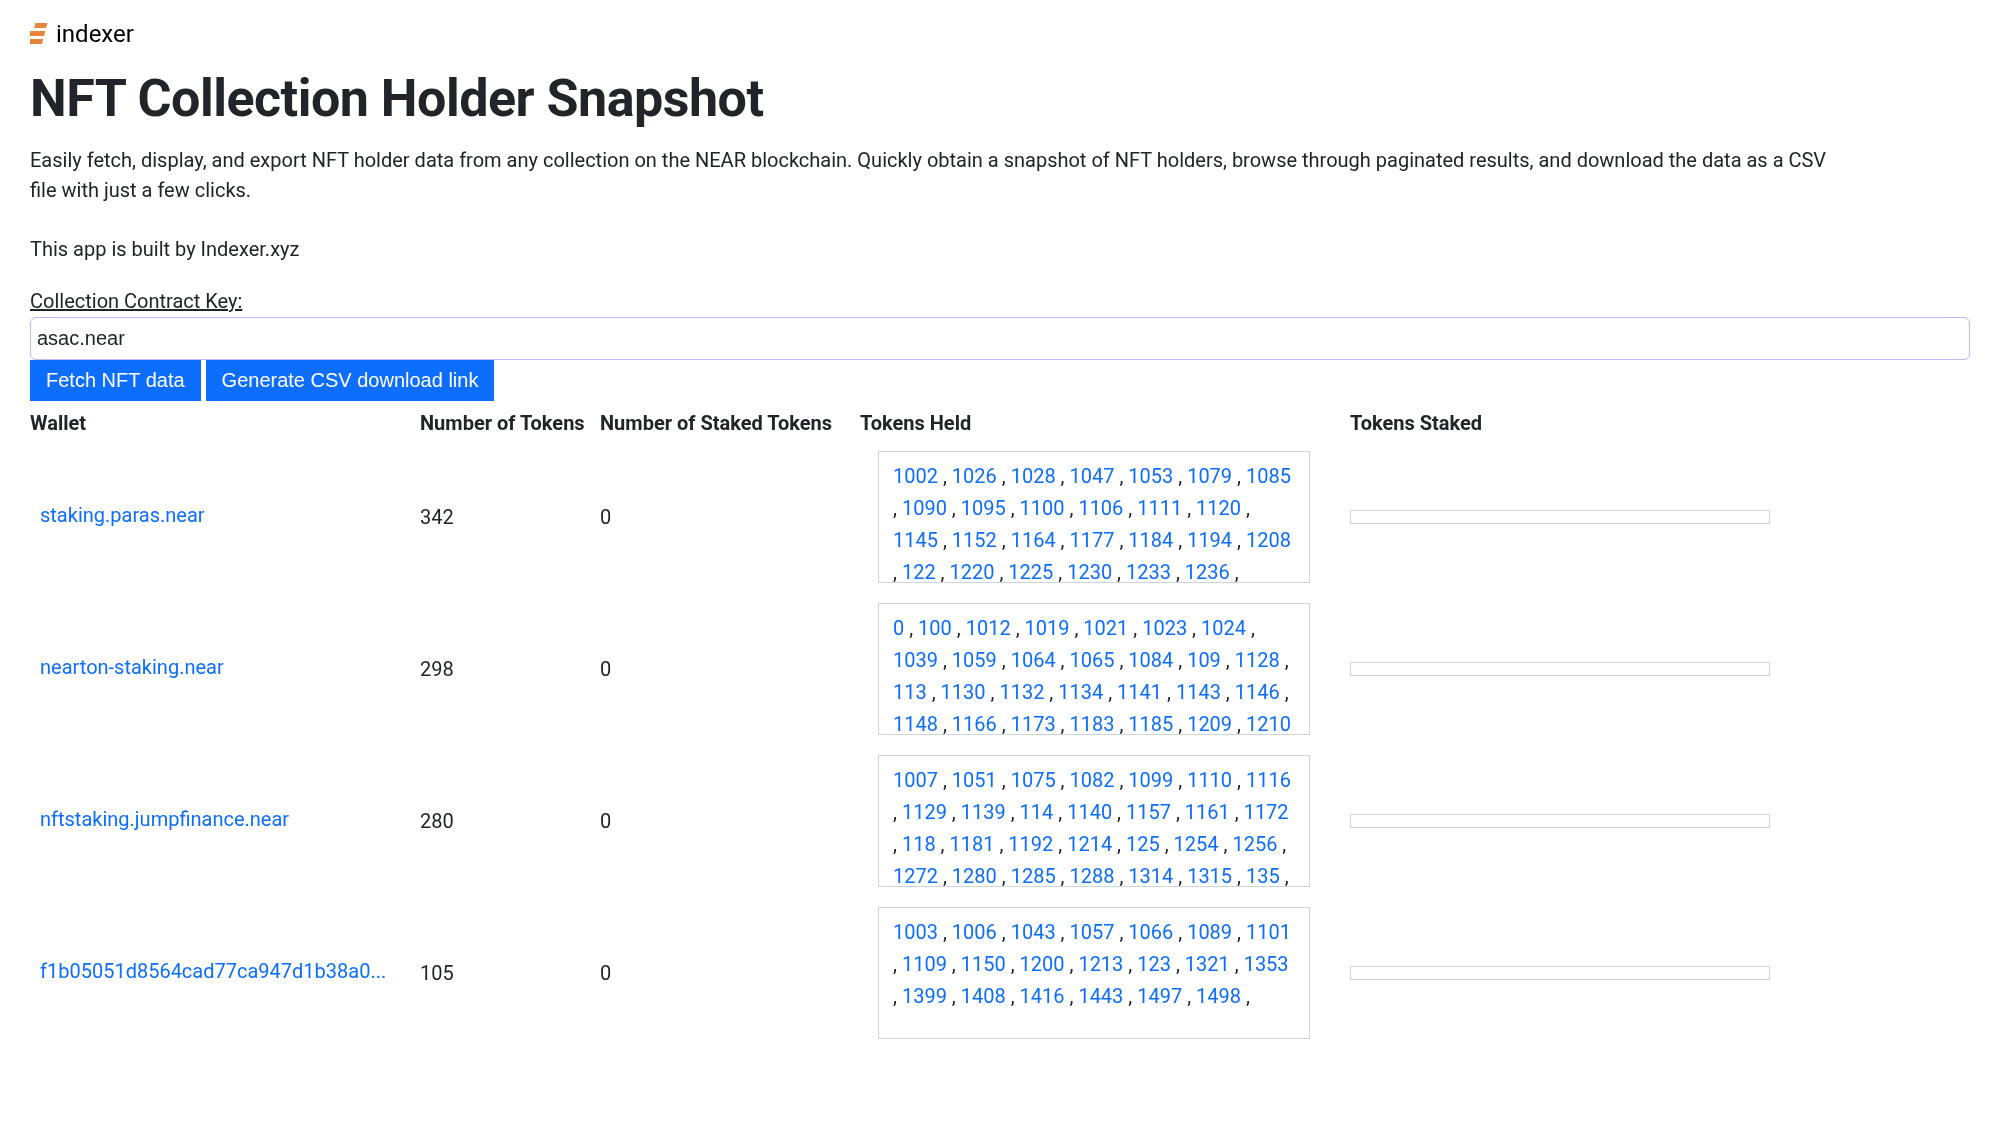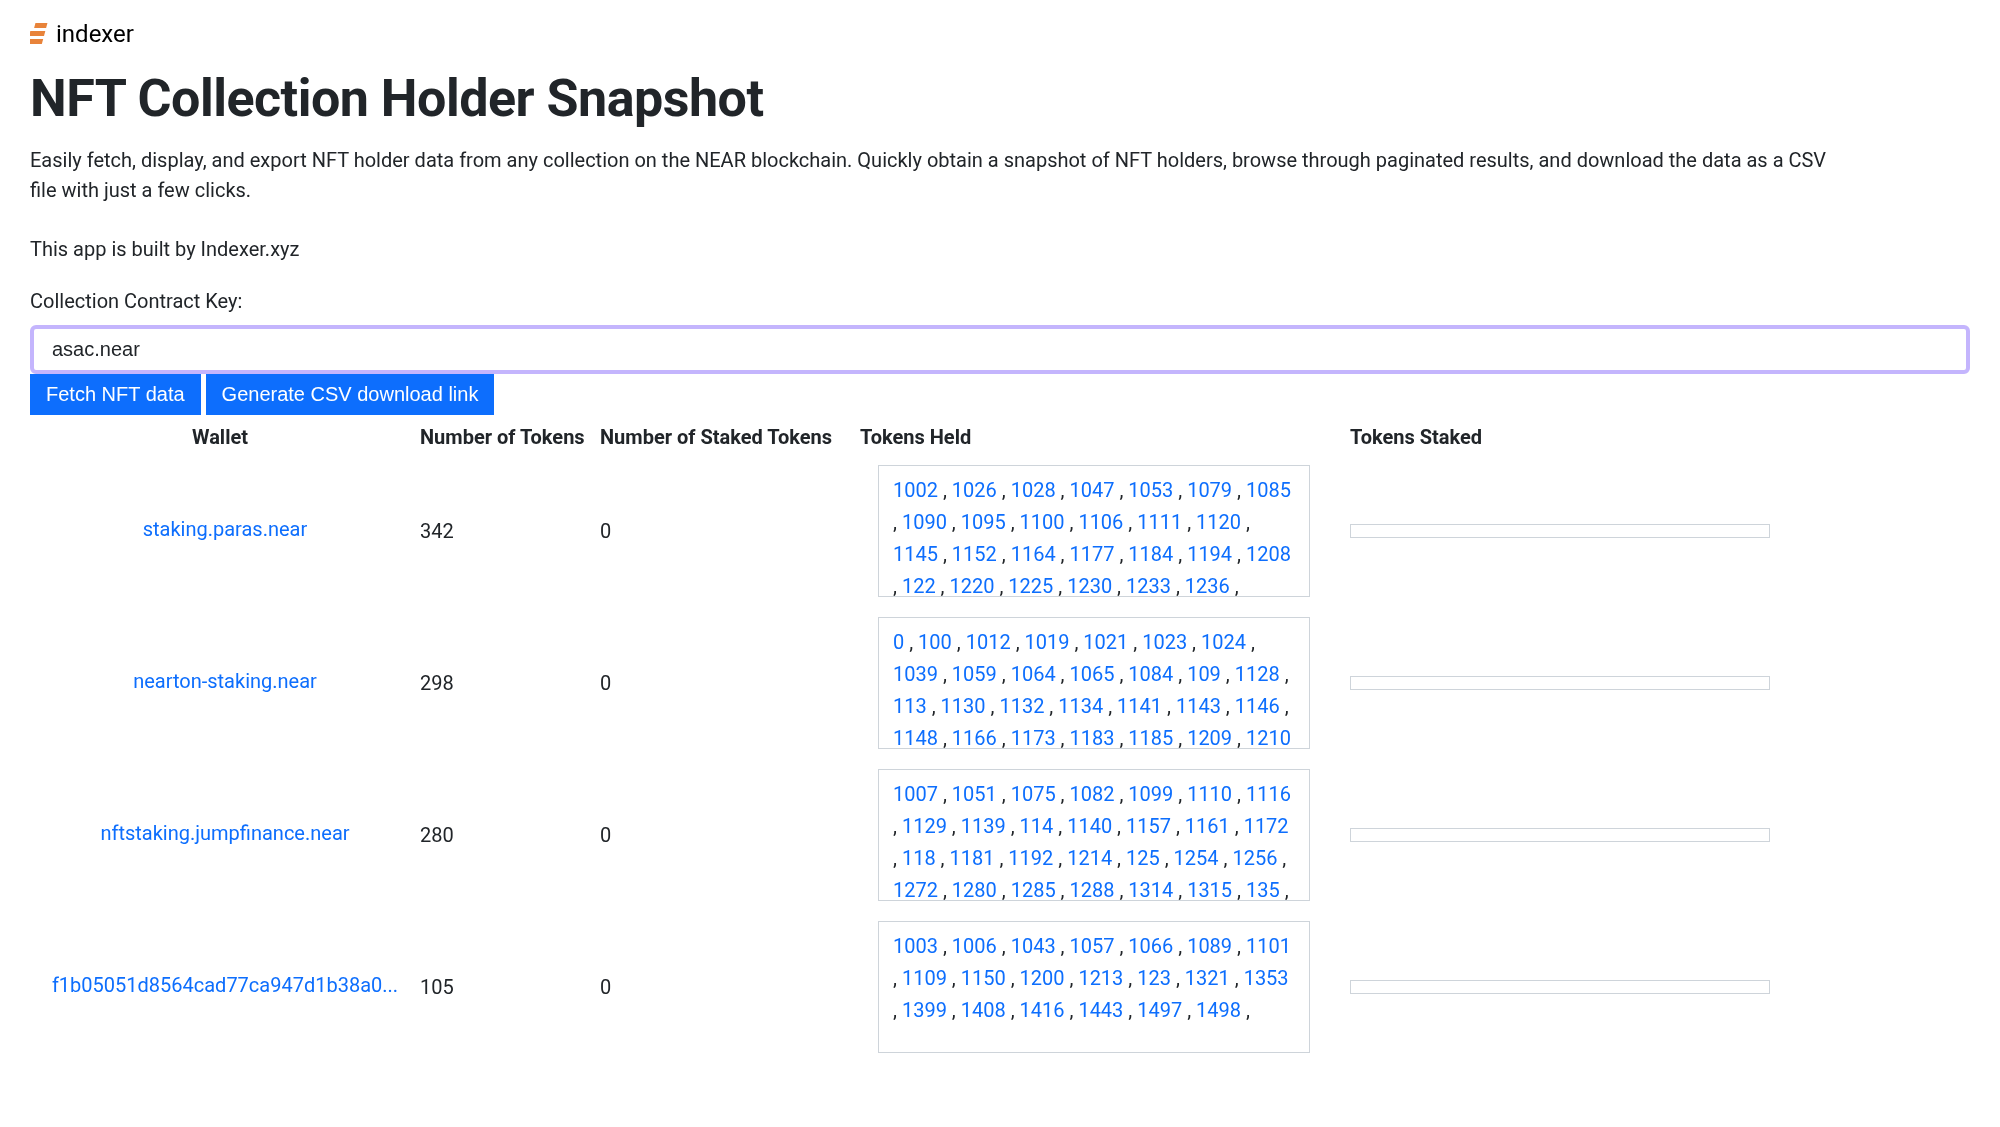--- a/index.html
+++ b/index.html
@@ -40,28 +40,29 @@
   color: #212529;
   margin-bottom: 32px;
   max-width: 1800px;
 }
 .built-by {
   font-size: 20px;
   margin-bottom: 28px;
 }
 .form-label {
   font-size: 20px;
-  margin-bottom: 12px;
+  margin-bottom: 4px;
   display: block;
+  text-decoration: underline;
 }
 .text-input {
   width: 100%;
-  padding: 9px 18px;
-  font-size: 20px;
-  border: 4px solid #c4b5fd;
+  padding: 9px 6px;
+  font-size: 20px;
+  border: 1px solid #c4b5fd;
   border-radius: 6px;
   margin-bottom: 0;
   color: #212529;
 }
 .button-row {
   display: flex;
   gap: 5px;
   margin-top: 0;
 }
 .btn {
@@ -94,21 +95,21 @@
   padding-left: 10px;
 }
 th:first-child {
   padding-left: 0;
 }
 .link {
   color: #0d6efd;
   text-decoration: none;
   cursor: pointer;
 }
-.col-wallet { width: 390px; text-align: center; }
+.col-wallet { width: 390px; }
 .col-num { width: 180px; }
 .col-staked-num { width: 260px; margin-top: 15px; }
 .col-tokens { width: 490px; }
 .col-staked { width: auto; }
 .token-box {
   border: 1px solid #ced4da;
   padding: 8px 14px;
   height: 132px;
   overflow: hidden;
   line-height: 1.6;

